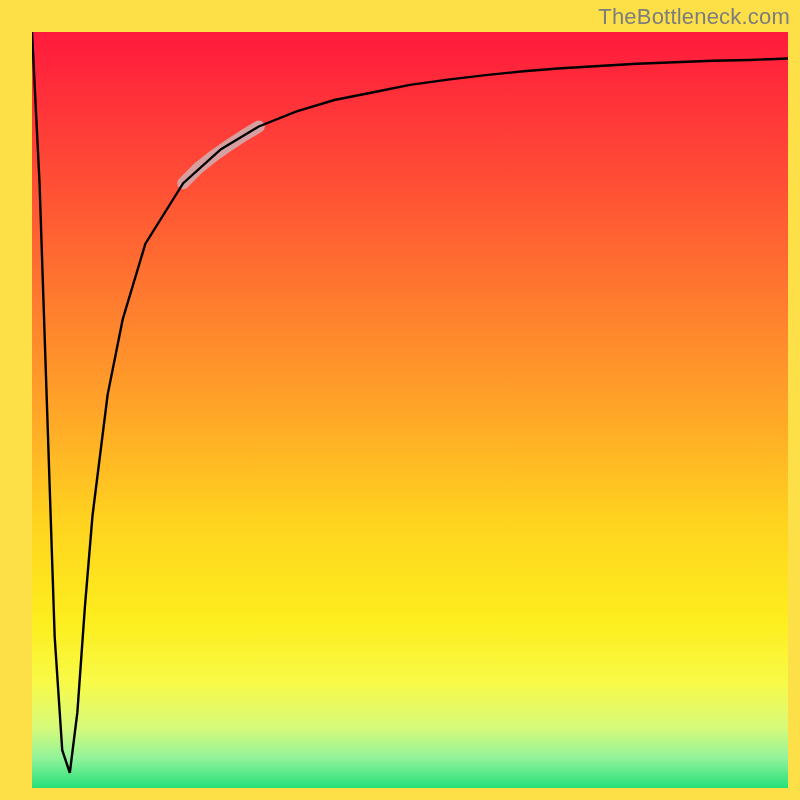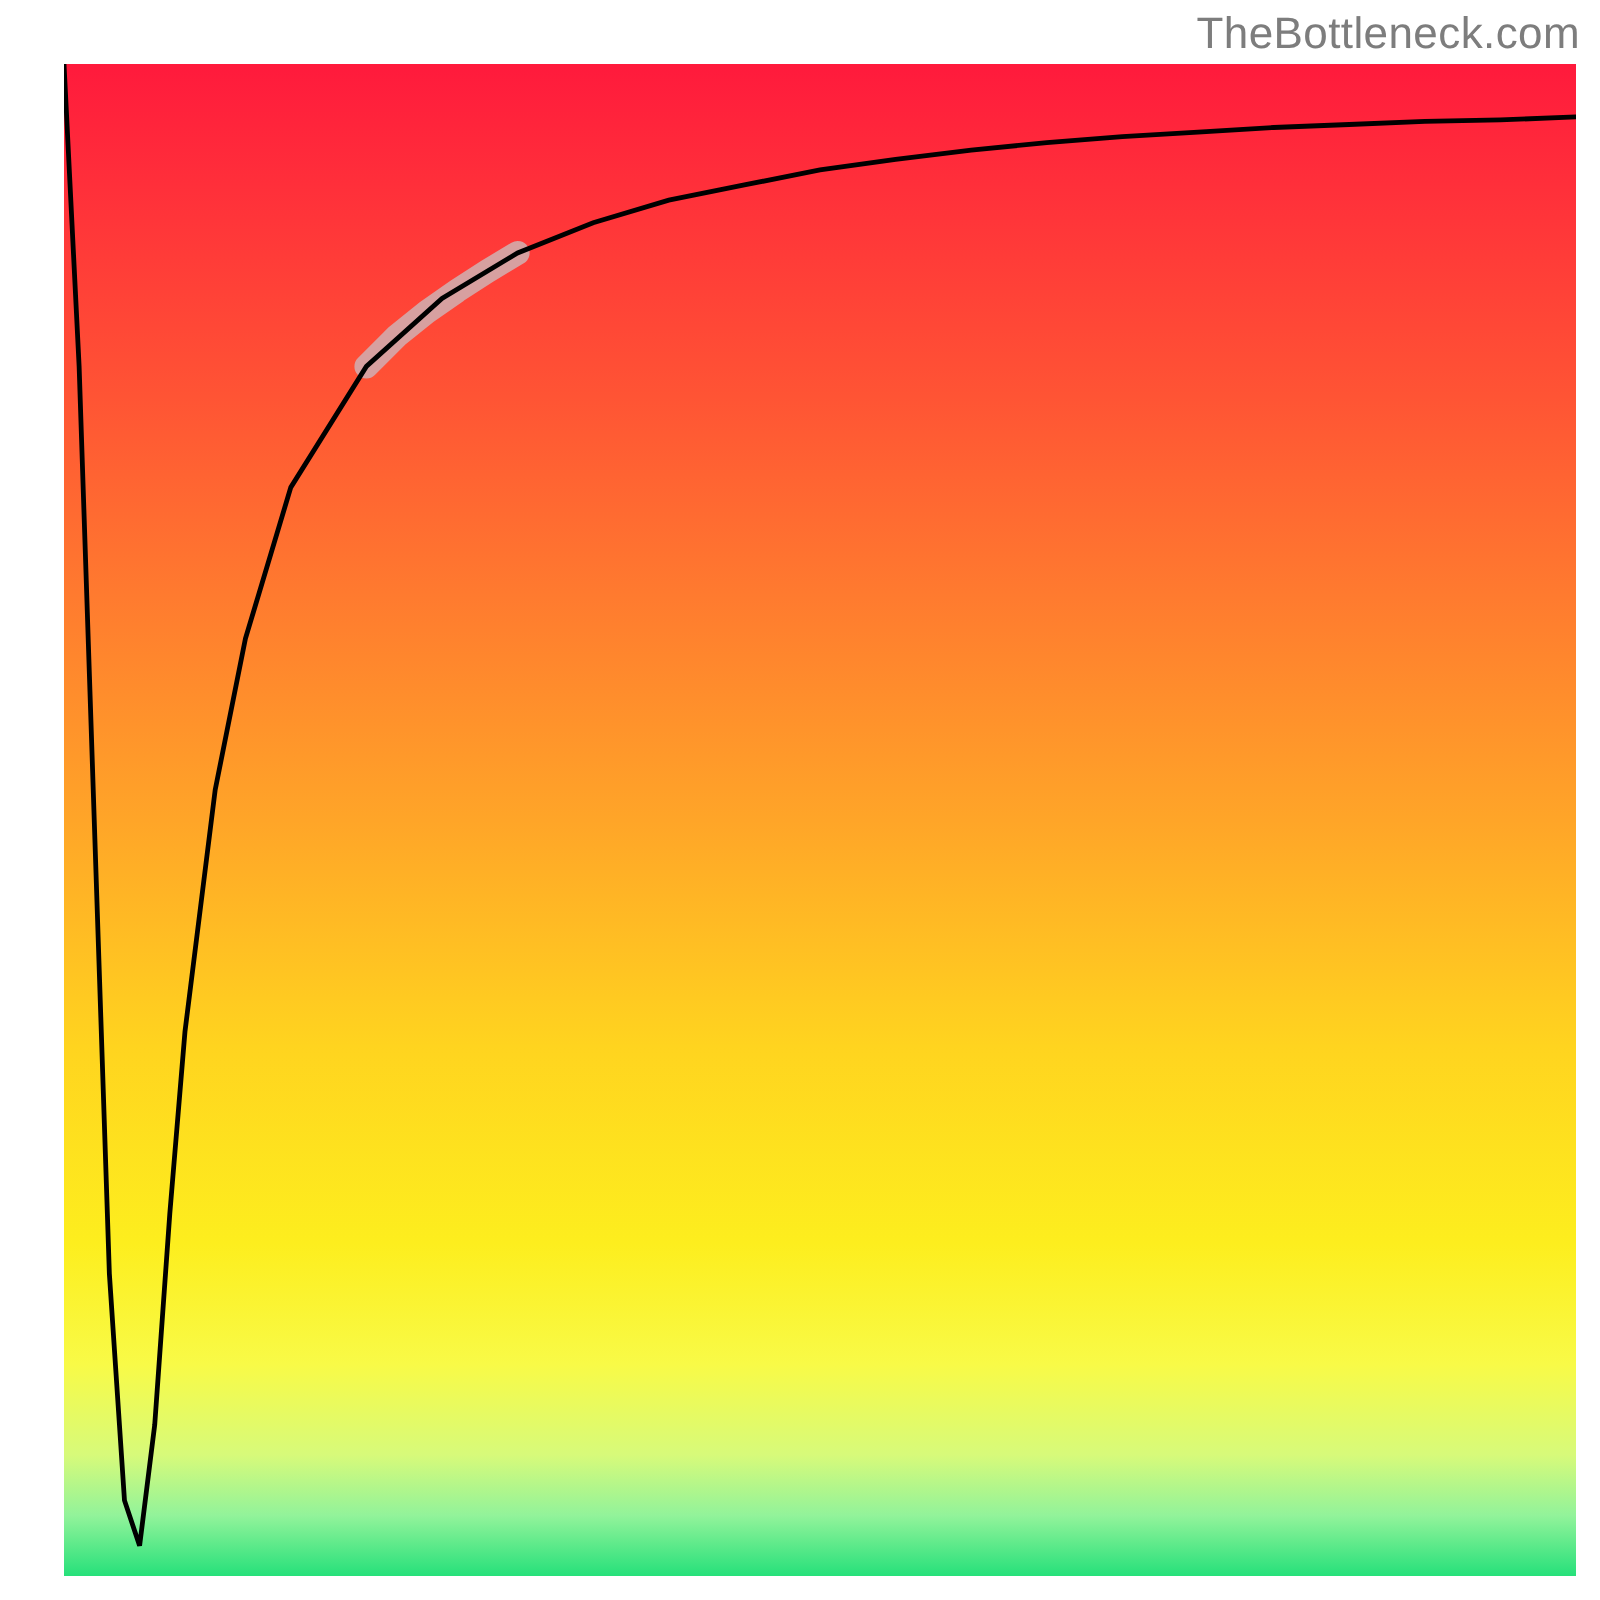--- a/index.html
+++ b/index.html
@@ -8,21 +8,21 @@
     width: 800px;
     height: 800px;
     overflow: hidden;
     background: #000;
     font-family: -apple-system, BlinkMacSystemFont, "Segoe UI", Arial, sans-serif;
   }
   .stage {
     position: relative;
     width: 800px;
     height: 800px;
-    background: #ffffff;
+    background: #fde047;
   }
   .plot-area {
     position: absolute;
     left: 32px;
     top: 32px;
     width: 756px;
     height: 756px;
     
     background: linear-gradient(
       to bottom,

